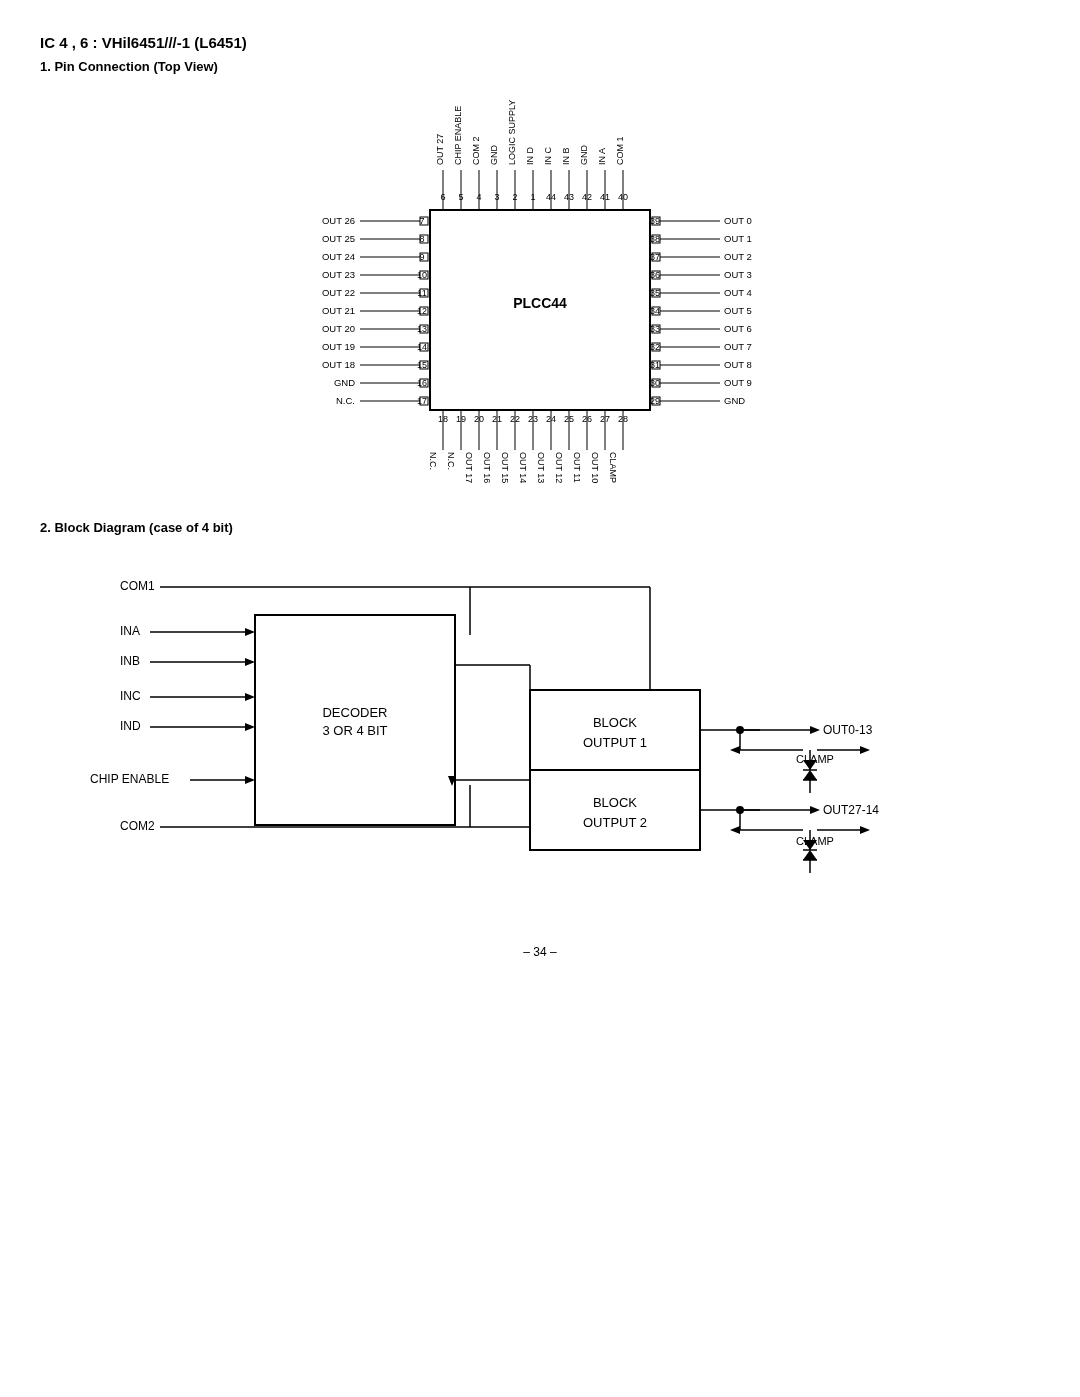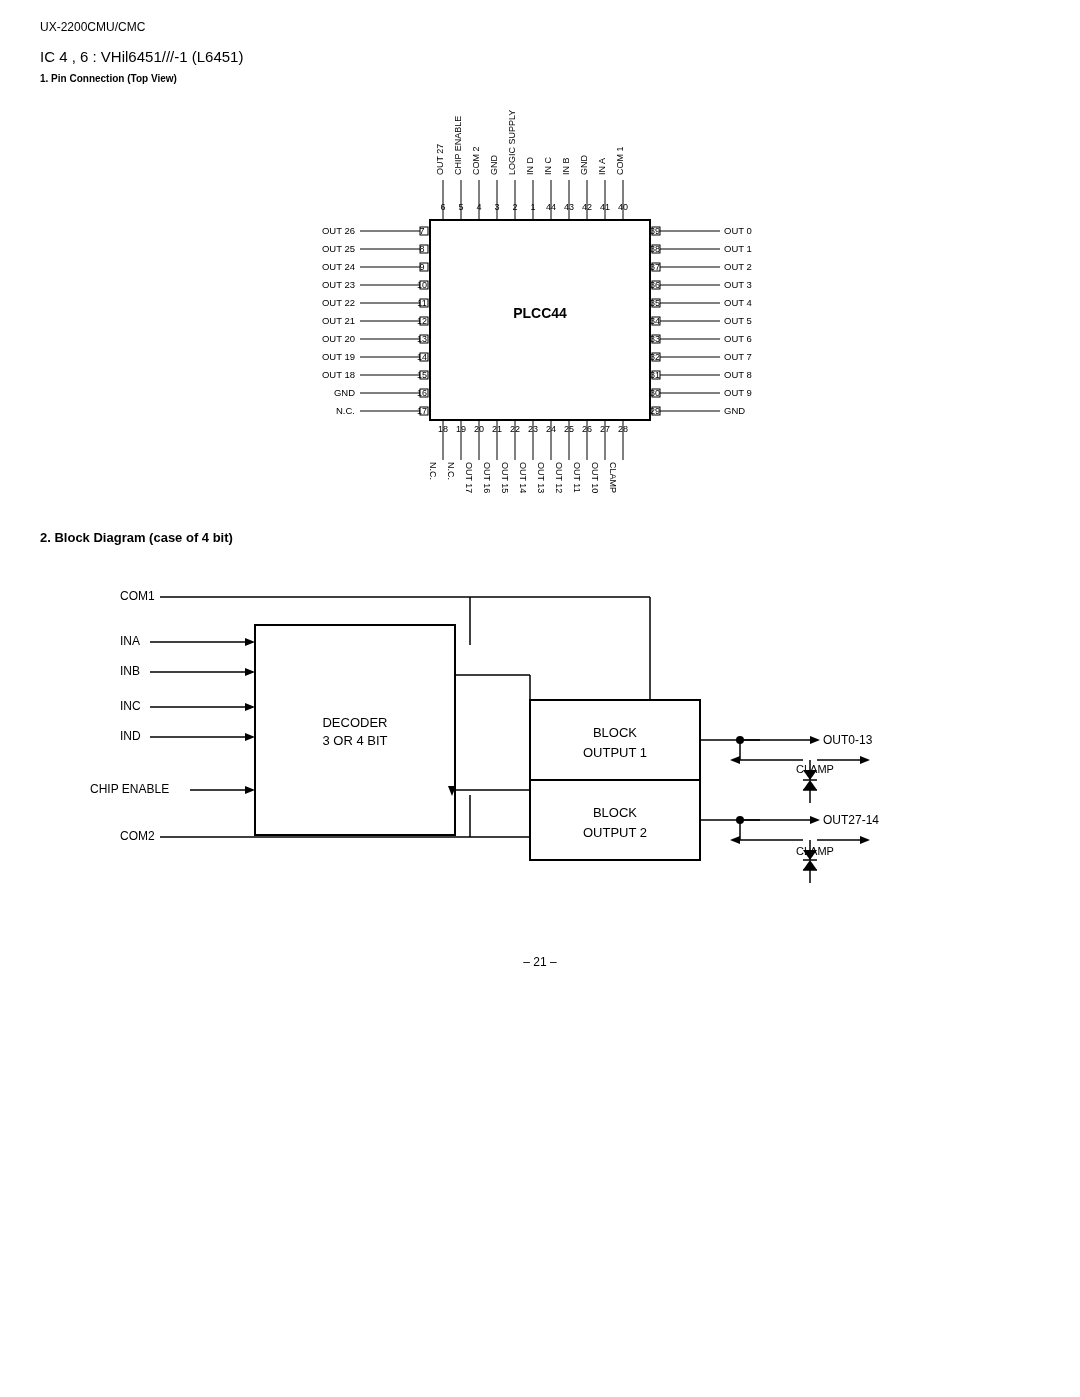--- a/index.html
+++ b/index.html
@@ -13,30 +13,29 @@
       padding: 20px 40px;
     }
   </style>
 </head>
 <body>
 
 
 
 
 <div>
-  <div>UX-2200CMU/CMC</div>
 </div>
 
 <br>
 
 
-<div style="font-size:15px;font-weight:normal;margin-bottom:8px;">IC 4 , 6 : VHil6451///-1 (L6451)</div>
-
-
-<div style="font-size:10px;font-weight:bold;margin-bottom:16px;">1.  Pin Connection (Top View)</div>
+<div style="font-size:15px;font-weight:bold;margin-bottom:8px;">IC 4 , 6 : VHil6451///-1 (L6451)</div>
+
+
+<div style="font-size:13px;font-weight:bold;margin-bottom:16px;">1.  Pin Connection (Top View)</div>
 
 
 <div style="display:flex;justify-content:center;margin-bottom:30px;">
   <svg width="520" height="400">
 
     <rect x="150" y="120" width="220" height="200" fill="white" stroke="black" stroke-width="2"></rect>
 
     <text x="260" y="218" text-anchor="middle" font-size="14" font-weight="bold">PLCC44</text>
 
     <line x1="163" y1="120" x2="163" y2="80" stroke="black" stroke-width="1"></line>
@@ -341,16 +340,16 @@
     <line x1="680" y1="295" x2="743" y2="295" stroke="black" stroke-width="1.5"></line>
     <polygon points="680,291 670,295 680,299" fill="black"></polygon>
     <line x1="757" y1="295" x2="800" y2="295" stroke="black" stroke-width="1.5"></line>
     <polygon points="800,291 810,295 800,299" fill="black"></polygon>
 
     <polygon points="388,241 392,251 396,241" fill="black"></polygon>
   </svg>
 </div>
 
 
-<div style="text-align:center;margin-top:30px;font-size:12px;">– 21 –</div>
+<div style="text-align:center;margin-top:30px;font-size:12px;">– 34 –</div>
 
 
 
 
 </body></html>

